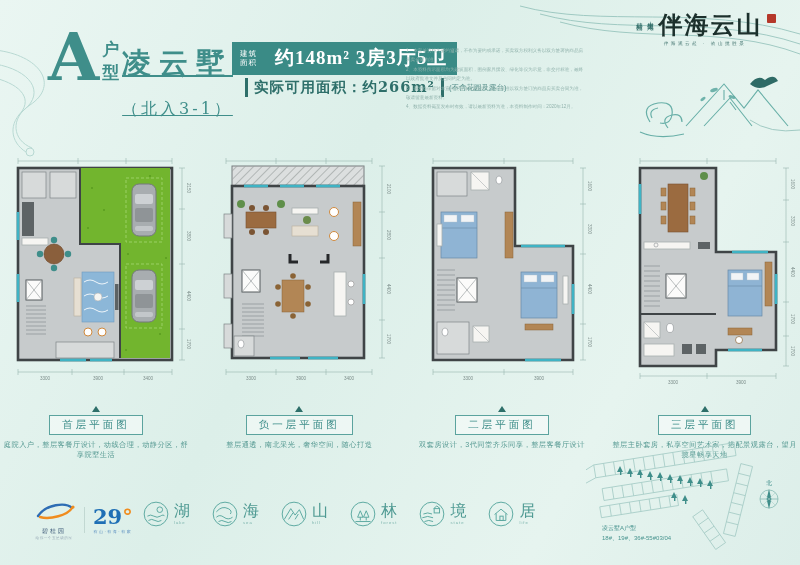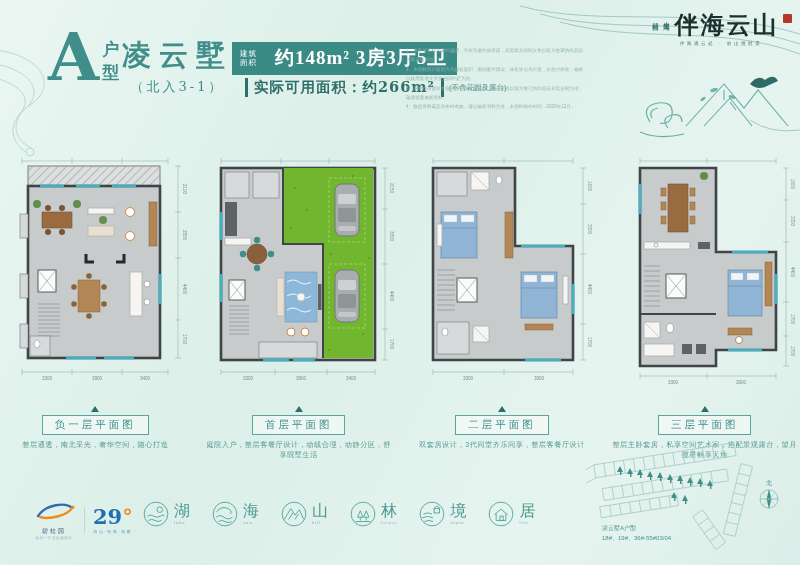--- a/index.html
+++ b/index.html
@@ -3,33 +3,33 @@
 <meta charset="utf-8">
 <style>
   html,body{margin:0;padding:0;}
   body{font-family:"Liberation Sans",sans-serif;background:#cfe4df;}
   .canvas{position:relative;width:800px;height:565px;overflow:hidden;
     background:linear-gradient(118deg,#eaf6f2 0%,#dcefe9 40%,#e6f4ef 75%,#dceee9 100%);}
   
   .type-block{position:absolute;left:48px;top:26px;display:flex;color:#3f8e8a;}
   .type-letter{font-family:"DejaVu Serif",serif;font-size:66px;line-height:.95;font-weight:700;}
   .type-chars{display:flex;flex-direction:column;font-size:17px;font-weight:700;margin:12px 0 0 3px;letter-spacing:1px;font-family:"DejaVu Serif",serif;}
-  .name-block{position:absolute;left:122px;top:36px;color:#3f8e8a;}
+  .name-block{position:absolute;left:122px;top:44px;color:#3f8e8a;text-decoration:underline;}
   .villa-name{font-family:"DejaVu Serif",serif;font-size:29px;font-weight:700;letter-spacing:8px;}
-  .entrance{font-size:13px;letter-spacing:3px;margin-top:2px;font-family:"DejaVu Serif",serif;text-align:center;}
+  .entrance{font-size:16px;letter-spacing:3px;margin-top:15px;font-family:"DejaVu Serif",serif;text-align:center;}
   .badge{position:absolute;left:232px;top:42px;display:flex;align-items:center;background:#3a8b86;color:#fff;padding:3px 10px 4px 8px;}
   .badge-pre{font-size:7.5px;line-height:1.25;margin-right:18px;letter-spacing:1px;}
   .badge-main{font-family:Liberation Serif, serif;font-size:19px;font-weight:700;letter-spacing:1px;}
   .usable{position:absolute;left:245px;top:78px;display:flex;align-items:center;color:#2e6f6a;}
   .usable-main{font-family:"DejaVu Serif",serif;font-size:14.5px;font-weight:700;letter-spacing:1px;
     border-left:3px solid #2e6f6a;border-right:3px solid #2e6f6a;padding:0 6px;}
   .usable-note{font-size:7.5px;margin-left:5px;color:#4f8a85;}
   .disclaimers{position:absolute;left:406px;top:46px;width:178px;font-size:4.6px;line-height:2.05;color:#93b4ae;}
   
-  .brand{position:absolute;right:4px;top:12px;width:150px;text-align:center;}
+  .brand{position:absolute;right:20px;top:12px;width:150px;text-align:center;}
   .brand-top{display:flex;justify-content:center;align-items:flex-start;gap:4px;}
   .brand-vert{display:flex;flex-direction:row-reverse;gap:2px;margin-top:4px;}
   .brand-vert span{writing-mode:vertical-rl;font-size:6.5px;letter-spacing:1px;color:#2e6b66;}
   .brand-logo{font-family:"DejaVu Serif",serif;font-size:24px;font-weight:900;color:#1c302c;letter-spacing:2px;line-height:1.1;}
   .seal{width:9px;height:9px;background:#b5382a;margin-top:2px;border-radius:1px;}
   .brand-tagline{font-size:4.6px;letter-spacing:2.5px;color:#41736e;margin-top:3px;}
   
   .plans{position:absolute;left:0;right:0;top:154px;display:flex;justify-content:center;gap:12px;}
   .plan{width:192px;text-align:center;}
   .plan-foot{margin-top:2px;}
@@ -148,20 +148,104 @@
       </div>
       <div class="brand-logo">伴海云山</div>
       <div class="seal"></div>
     </div>
     <div class="brand-tagline">伴海观云起 · 依山揽胜景</div>
   </div>
 
   <div class="plans">
 
     <div class="plan">
+      <svg class="fp" width="192" height="246" viewBox="0 0 192 246">
+        <line class="dim" x1="18" y1="7" x2="172" y2="7"></line>
+          <line class="dim" x1="18" y1="4" x2="18" y2="10"></line>
+          <line class="dim" x1="78" y1="4" x2="78" y2="10"></line>
+          <line class="dim" x1="126" y1="4" x2="126" y2="10"></line>
+          <line class="dim" x1="172" y1="4" x2="172" y2="10"></line>
+        <rect class="wall" x="18" y="14" width="154" height="192"></rect>
+        <path d="M80,14 H170 V204 H120 V90 H80 Z" fill="#72b52e"></path>
+        <g fill="#5a9c1f">
+            <circle cx="92" cy="34" r="1"></circle>
+            <circle cx="104" cy="56" r="1"></circle>
+            <circle cx="88" cy="74" r="1"></circle>
+            <circle cx="150" cy="22" r="1"></circle>
+            <circle cx="128" cy="100" r="1"></circle>
+            <circle cx="160" cy="180" r="1"></circle>
+            <circle cx="126" cy="196" r="1"></circle>
+            <circle cx="166" cy="104" r="1"></circle>
+          </g>
+        <path d="M80,14 V90 H120 V204" fill="none" stroke="#3f4446" stroke-width="2"></path>
+        <rect x="126" y="24" width="36" height="64" fill="none" stroke="#a4d874" stroke-width=".8" stroke-dasharray="3 2"></rect>
+        <rect x="126" y="110" width="36" height="64" fill="none" stroke="#a4d874" stroke-width=".8" stroke-dasharray="3 2"></rect>
+        <g>
+          <rect x="132" y="30" width="24" height="52" rx="7" fill="#a8adb0" stroke="#74797c" stroke-width="1"></rect>
+          <rect x="135" y="40" width="18" height="10" rx="2" fill="#cdd1d4"></rect>
+            <rect x="135" y="54" width="18" height="14" rx="2" fill="#8f9497"></rect>
+            <rect x="135" y="72" width="18" height="5" rx="2" fill="#c3c7ca"></rect>
+        </g>
+        <g>
+          <rect x="132" y="116" width="24" height="52" rx="7" fill="#a8adb0" stroke="#74797c" stroke-width="1"></rect>
+          <rect x="135" y="126" width="18" height="10" rx="2" fill="#cdd1d4"></rect>
+            <rect x="135" y="140" width="18" height="14" rx="2" fill="#8f9497"></rect>
+            <rect x="135" y="158" width="18" height="5" rx="2" fill="#c3c7ca"></rect>
+        </g>
+        <rect class="room" x="22" y="18" width="24" height="26"></rect>
+          <rect class="room" x="50" y="18" width="26" height="26"></rect>
+        <rect class="dark" x="22" y="48" width="12" height="34"></rect>
+          <rect class="white" x="22" y="84" width="26" height="7"></rect>
+        <circle cx="54" cy="100" r="10" fill="#8a5f3c" stroke="#6d4525" stroke-width=".6"></circle>
+        <circle cx="54" cy="86" r="3.2" fill="#3f8e8a"></circle>
+          <circle cx="54" cy="114" r="3.2" fill="#3f8e8a"></circle>
+          <circle cx="40" cy="100" r="3.2" fill="#3f8e8a"></circle>
+          <circle cx="68" cy="100" r="3.2" fill="#3f8e8a"></circle>
+        <rect class="ev" x="26" y="126" width="16" height="20"></rect>
+          <path class="evx" d="M26,126 l16,20 M42,126 l-16,20"></path>
+        <path class="stair" d="M26,152 h20 M26,156 h20 M26,160 h20 M26,164 h20 M26,168 h20 M26,172 h20 M26,176 h20 M26,180 h20" fill="none"></path>
+        <rect x="82" y="118" width="32" height="50" fill="#8cb7d8" stroke="#6f9cbf" stroke-width=".6"></rect>
+        <path d="M84,128 q6,-4 12,0 t12,0 M84,142 q6,-4 12,0 t12,0 M84,156 q6,-4 12,0 t12,0" fill="none" stroke="#eef5fa" stroke-width="1"></path>
+        <rect class="sofa" x="74" y="124" width="7" height="38"></rect>
+        <rect class="dark" x="115" y="130" width="3.5" height="26"></rect>
+        <circle cx="98" cy="143" r="4" fill="#f6f5f2" stroke="#a9aeb0" stroke-width=".6"></circle>
+        <circle cx="88" cy="178" r="4" fill="#fff" stroke="#d08a3e" stroke-width="1"></circle>
+          <circle cx="102" cy="178" r="4" fill="#fff" stroke="#d08a3e" stroke-width="1"></circle>
+        <rect class="room" x="56" y="188" width="58" height="16"></rect>
+        <line class="win" x1="18" y1="58" x2="18" y2="86"></line>
+          <line class="win" x1="18" y1="120" x2="18" y2="148"></line>
+        <line class="win" x1="60" y1="206" x2="86" y2="206"></line>
+          <line class="win" x1="90" y1="206" x2="112" y2="206"></line>
+        <line class="dim" x1="18" y1="218" x2="172" y2="218"></line>
+          <line class="dim" x1="18" y1="215" x2="18" y2="221"></line>
+          <line class="dim" x1="72" y1="215" x2="72" y2="221"></line>
+          <line class="dim" x1="124" y1="215" x2="124" y2="221"></line>
+          <line class="dim" x1="172" y1="215" x2="172" y2="221"></line>
+        <text class="dimt" x="45" y="226" text-anchor="middle">3300</text>
+        <text class="dimt" x="98" y="226" text-anchor="middle">3900</text>
+        <text class="dimt" x="148" y="226" text-anchor="middle">3400</text>
+        <line class="dim" x1="182" y1="14" x2="182" y2="206"></line>
+          <line class="dim" x1="179" y1="14" x2="185" y2="14"></line>
+          <line class="dim" x1="179" y1="55" x2="185" y2="55"></line>
+          <line class="dim" x1="179" y1="110" x2="185" y2="110"></line>
+          <line class="dim" x1="179" y1="175" x2="185" y2="175"></line>
+          <line class="dim" x1="179" y1="206" x2="185" y2="206"></line>
+        <text class="dimt" text-anchor="middle" transform="rotate(90 187 34)" x="187" y="34">2150</text>
+        <text class="dimt" text-anchor="middle" transform="rotate(90 187 82)" x="187" y="82">3800</text>
+        <text class="dimt" text-anchor="middle" transform="rotate(90 187 142)" x="187" y="142">4400</text>
+        <text class="dimt" text-anchor="middle" transform="rotate(90 187 190)" x="187" y="190">1700</text>
+      </svg>
+      <div class="plan-foot">
+        <div class="north-tri"></div>
+        <div class="caption-box">首层平面图</div>
+        <div class="plan-desc">庭院入户，整层客餐厅设计，动线合理，动静分区，舒享院墅生活</div>
+      </div>
+    </div>
+
+    <div class="plan">
       <svg class="fp" width="186" height="246" viewBox="0 0 186 246">
         <defs>
             <pattern id="h1" width="6" height="6" patternUnits="userSpaceOnUse" patternTransform="rotate(45)">
               <line x1="0" y1="0" x2="0" y2="6" stroke="#9aa09f" stroke-width="1.3"></line>
             </pattern>
           </defs>
         <line class="dim" x1="20" y1="7" x2="166" y2="7"></line>
           <line class="dim" x1="20" y1="4" x2="20" y2="10"></line>
           <line class="dim" x1="70" y1="4" x2="70" y2="10"></line>
           <line class="dim" x1="120" y1="4" x2="120" y2="10"></line>
@@ -229,104 +313,20 @@
         <text class="dimt" text-anchor="middle" transform="rotate(90 181 185)" x="181" y="185">1700</text>
       </svg>
       <div class="plan-foot">
         <div class="north-tri"></div>
         <div class="caption-box">负一层平面图</div>
         <div class="plan-desc">整层通透，南北采光，奢华空间，随心打造</div>
       </div>
     </div>
 
     <div class="plan">
-      <svg class="fp" width="192" height="246" viewBox="0 0 192 246">
-        <line class="dim" x1="18" y1="7" x2="172" y2="7"></line>
-          <line class="dim" x1="18" y1="4" x2="18" y2="10"></line>
-          <line class="dim" x1="78" y1="4" x2="78" y2="10"></line>
-          <line class="dim" x1="126" y1="4" x2="126" y2="10"></line>
-          <line class="dim" x1="172" y1="4" x2="172" y2="10"></line>
-        <rect class="wall" x="18" y="14" width="154" height="192"></rect>
-        <path d="M80,14 H170 V204 H120 V90 H80 Z" fill="#72b52e"></path>
-        <g fill="#5a9c1f">
-            <circle cx="92" cy="34" r="1"></circle>
-            <circle cx="104" cy="56" r="1"></circle>
-            <circle cx="88" cy="74" r="1"></circle>
-            <circle cx="150" cy="22" r="1"></circle>
-            <circle cx="128" cy="100" r="1"></circle>
-            <circle cx="160" cy="180" r="1"></circle>
-            <circle cx="126" cy="196" r="1"></circle>
-            <circle cx="166" cy="104" r="1"></circle>
-          </g>
-        <path d="M80,14 V90 H120 V204" fill="none" stroke="#3f4446" stroke-width="2"></path>
-        <rect x="126" y="24" width="36" height="64" fill="none" stroke="#a4d874" stroke-width=".8" stroke-dasharray="3 2"></rect>
-        <rect x="126" y="110" width="36" height="64" fill="none" stroke="#a4d874" stroke-width=".8" stroke-dasharray="3 2"></rect>
-        <g>
-          <rect x="132" y="30" width="24" height="52" rx="7" fill="#a8adb0" stroke="#74797c" stroke-width="1"></rect>
-          <rect x="135" y="40" width="18" height="10" rx="2" fill="#cdd1d4"></rect>
-            <rect x="135" y="54" width="18" height="14" rx="2" fill="#8f9497"></rect>
-            <rect x="135" y="72" width="18" height="5" rx="2" fill="#c3c7ca"></rect>
-        </g>
-        <g>
-          <rect x="132" y="116" width="24" height="52" rx="7" fill="#a8adb0" stroke="#74797c" stroke-width="1"></rect>
-          <rect x="135" y="126" width="18" height="10" rx="2" fill="#cdd1d4"></rect>
-            <rect x="135" y="140" width="18" height="14" rx="2" fill="#8f9497"></rect>
-            <rect x="135" y="158" width="18" height="5" rx="2" fill="#c3c7ca"></rect>
-        </g>
-        <rect class="room" x="22" y="18" width="24" height="26"></rect>
-          <rect class="room" x="50" y="18" width="26" height="26"></rect>
-        <rect class="dark" x="22" y="48" width="12" height="34"></rect>
-          <rect class="white" x="22" y="84" width="26" height="7"></rect>
-        <circle cx="54" cy="100" r="10" fill="#8a5f3c" stroke="#6d4525" stroke-width=".6"></circle>
-        <circle cx="54" cy="86" r="3.2" fill="#3f8e8a"></circle>
-          <circle cx="54" cy="114" r="3.2" fill="#3f8e8a"></circle>
-          <circle cx="40" cy="100" r="3.2" fill="#3f8e8a"></circle>
-          <circle cx="68" cy="100" r="3.2" fill="#3f8e8a"></circle>
-        <rect class="ev" x="26" y="126" width="16" height="20"></rect>
-          <path class="evx" d="M26,126 l16,20 M42,126 l-16,20"></path>
-        <path class="stair" d="M26,152 h20 M26,156 h20 M26,160 h20 M26,164 h20 M26,168 h20 M26,172 h20 M26,176 h20 M26,180 h20" fill="none"></path>
-        <rect x="82" y="118" width="32" height="50" fill="#8cb7d8" stroke="#6f9cbf" stroke-width=".6"></rect>
-        <path d="M84,128 q6,-4 12,0 t12,0 M84,142 q6,-4 12,0 t12,0 M84,156 q6,-4 12,0 t12,0" fill="none" stroke="#eef5fa" stroke-width="1"></path>
-        <rect class="sofa" x="74" y="124" width="7" height="38"></rect>
-        <rect class="dark" x="115" y="130" width="3.5" height="26"></rect>
-        <circle cx="98" cy="143" r="4" fill="#f6f5f2" stroke="#a9aeb0" stroke-width=".6"></circle>
-        <circle cx="88" cy="178" r="4" fill="#fff" stroke="#d08a3e" stroke-width="1"></circle>
-          <circle cx="102" cy="178" r="4" fill="#fff" stroke="#d08a3e" stroke-width="1"></circle>
-        <rect class="room" x="56" y="188" width="58" height="16"></rect>
-        <line class="win" x1="18" y1="58" x2="18" y2="86"></line>
-          <line class="win" x1="18" y1="120" x2="18" y2="148"></line>
-        <line class="win" x1="60" y1="206" x2="86" y2="206"></line>
-          <line class="win" x1="90" y1="206" x2="112" y2="206"></line>
-        <line class="dim" x1="18" y1="218" x2="172" y2="218"></line>
-          <line class="dim" x1="18" y1="215" x2="18" y2="221"></line>
-          <line class="dim" x1="72" y1="215" x2="72" y2="221"></line>
-          <line class="dim" x1="124" y1="215" x2="124" y2="221"></line>
-          <line class="dim" x1="172" y1="215" x2="172" y2="221"></line>
-        <text class="dimt" x="45" y="226" text-anchor="middle">3300</text>
-        <text class="dimt" x="98" y="226" text-anchor="middle">3900</text>
-        <text class="dimt" x="148" y="226" text-anchor="middle">3400</text>
-        <line class="dim" x1="182" y1="14" x2="182" y2="206"></line>
-          <line class="dim" x1="179" y1="14" x2="185" y2="14"></line>
-          <line class="dim" x1="179" y1="55" x2="185" y2="55"></line>
-          <line class="dim" x1="179" y1="110" x2="185" y2="110"></line>
-          <line class="dim" x1="179" y1="175" x2="185" y2="175"></line>
-          <line class="dim" x1="179" y1="206" x2="185" y2="206"></line>
-        <text class="dimt" text-anchor="middle" transform="rotate(90 187 34)" x="187" y="34">2150</text>
-        <text class="dimt" text-anchor="middle" transform="rotate(90 187 82)" x="187" y="82">3800</text>
-        <text class="dimt" text-anchor="middle" transform="rotate(90 187 142)" x="187" y="142">4400</text>
-        <text class="dimt" text-anchor="middle" transform="rotate(90 187 190)" x="187" y="190">1700</text>
-      </svg>
-      <div class="plan-foot">
-        <div class="north-tri"></div>
-        <div class="caption-box">首层平面图</div>
-        <div class="plan-desc">庭院入户，整层客餐厅设计，动线合理，动静分区，舒享院墅生活</div>
-      </div>
-    </div>
-
-    <div class="plan">
       <svg class="fp" width="186" height="246" viewBox="0 0 186 246">
         <line class="dim" x1="24" y1="7" x2="164" y2="7"></line>
           <line class="dim" x1="24" y1="4" x2="24" y2="10"></line>
           <line class="dim" x1="95" y1="4" x2="95" y2="10"></line>
           <line class="dim" x1="164" y1="4" x2="164" y2="10"></line>
         <path class="wall" d="M24,14 H106 V92 H164 V206 H24 Z"></path>
         <rect class="room" x="28" y="18" width="30" height="24"></rect>
         <rect class="white" x="62" y="18" width="18" height="18"></rect>
           <line x1="62" y1="18" x2="80" y2="36" stroke="#a9aeb0" stroke-width=".6"></line>
         <ellipse cx="90" cy="26" rx="3" ry="4" fill="#fff" stroke="#8c9193" stroke-width=".6"></ellipse>

